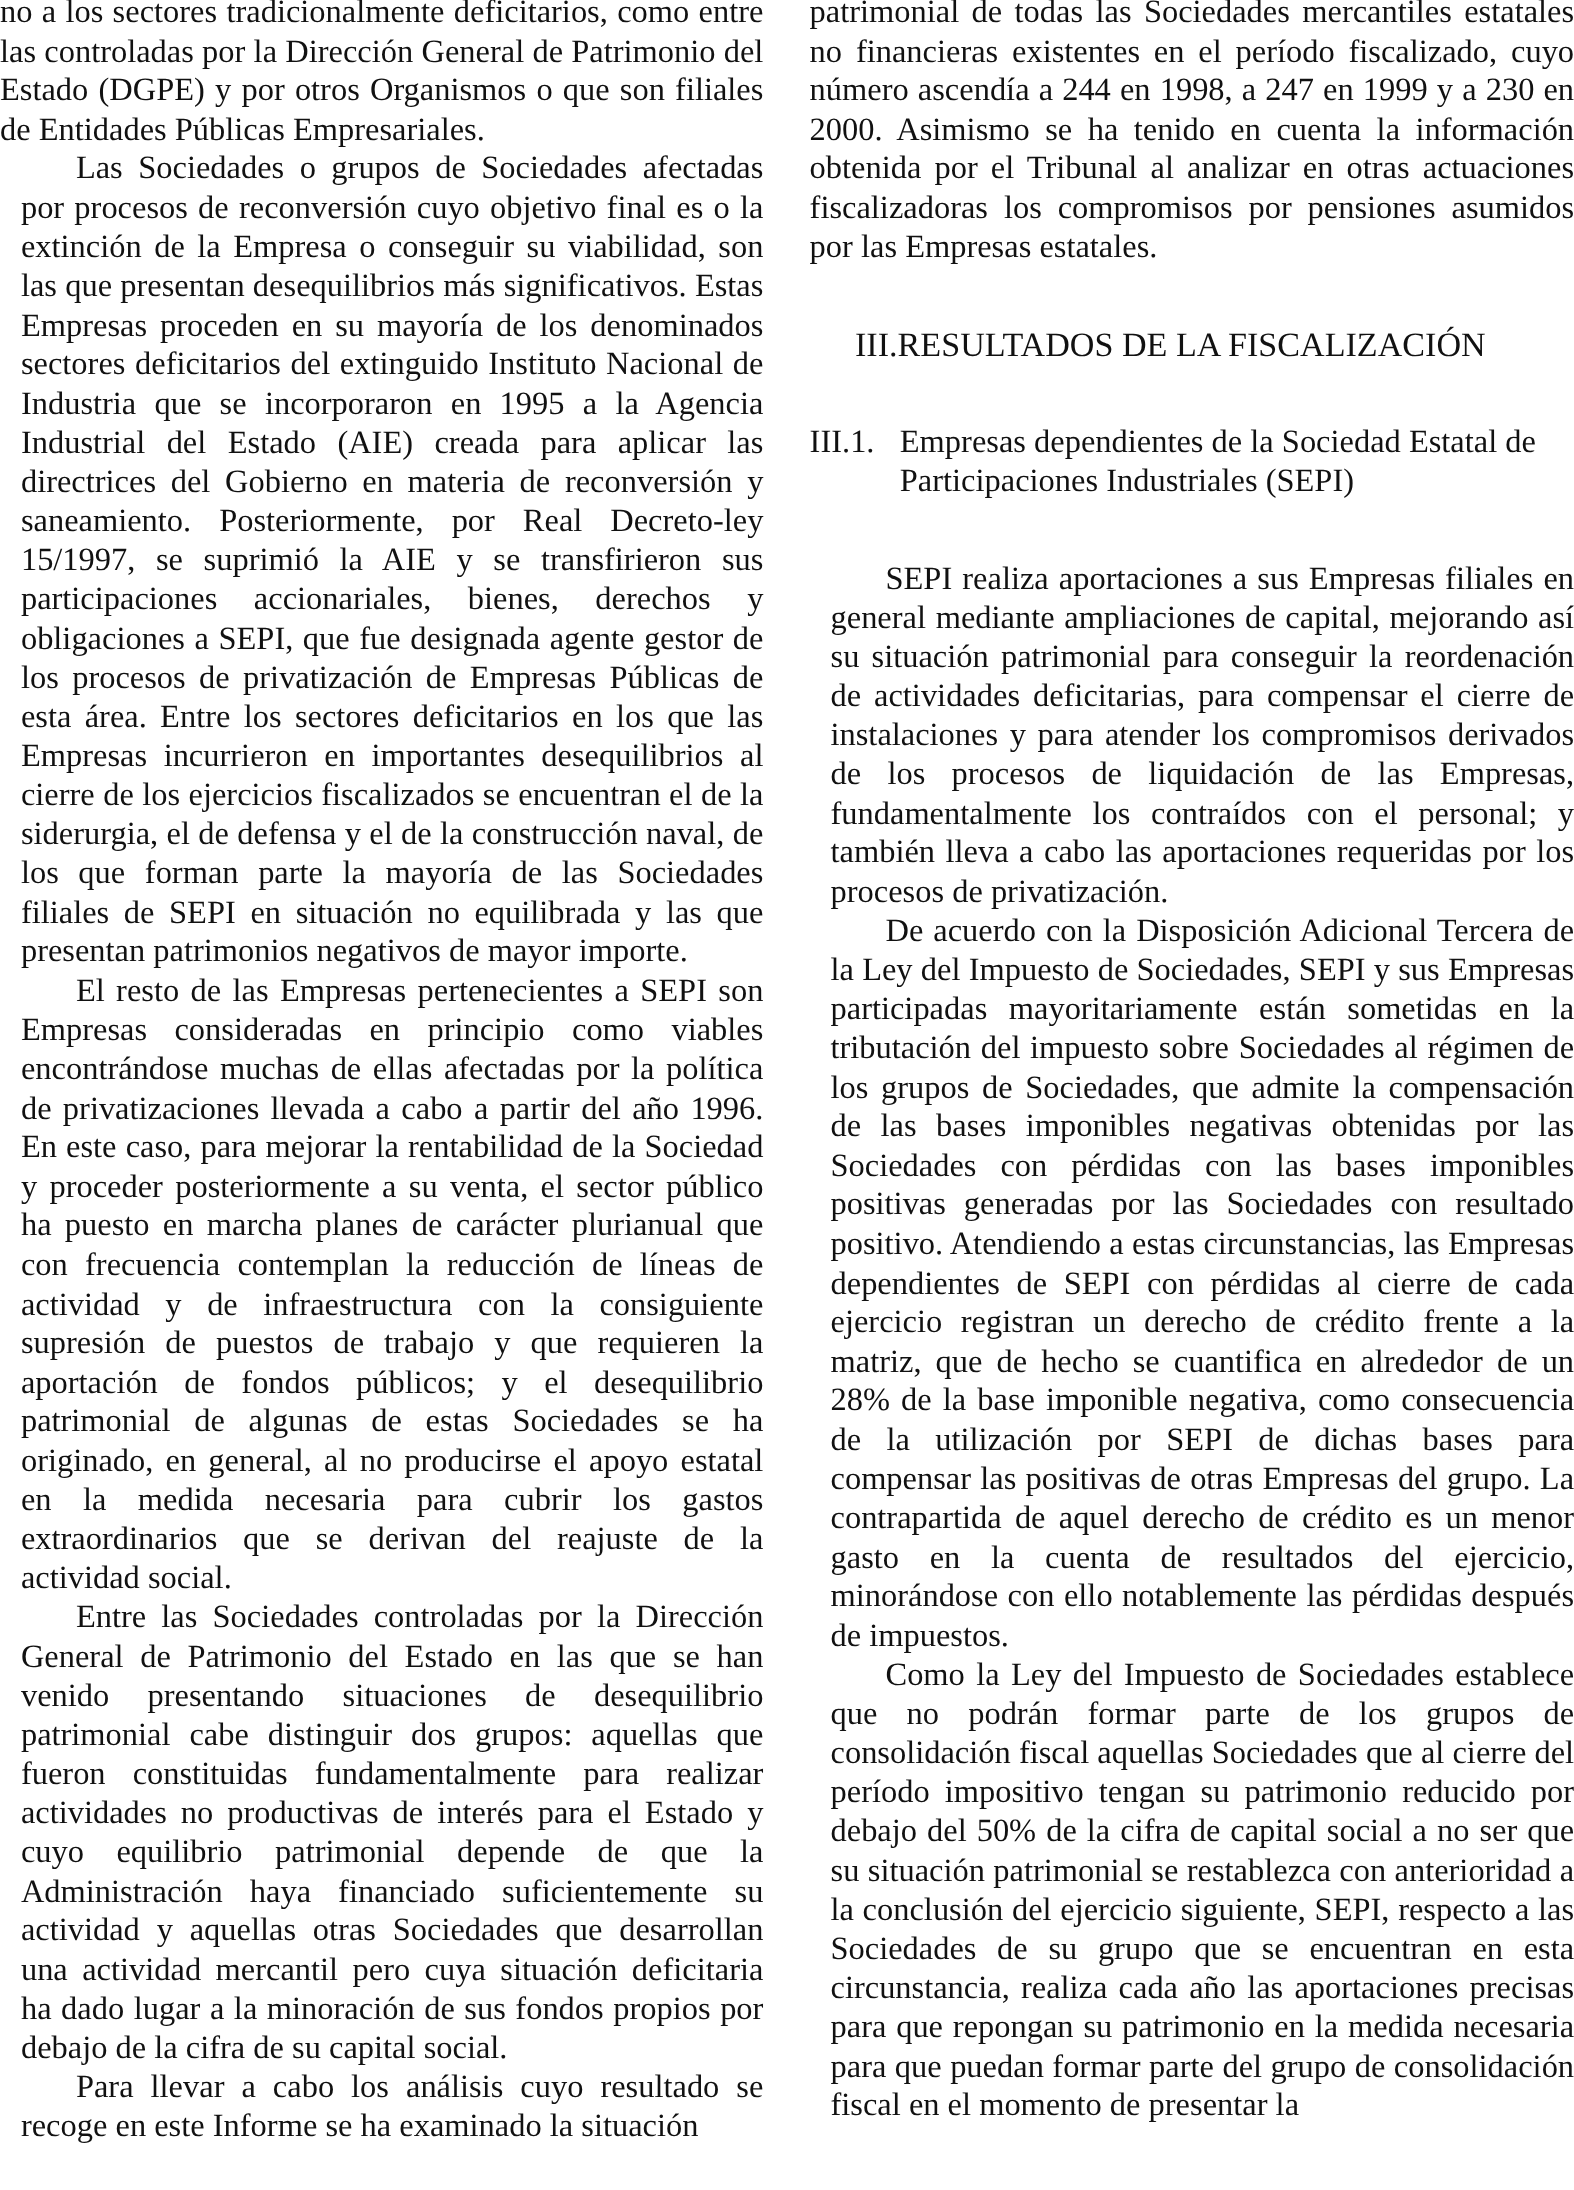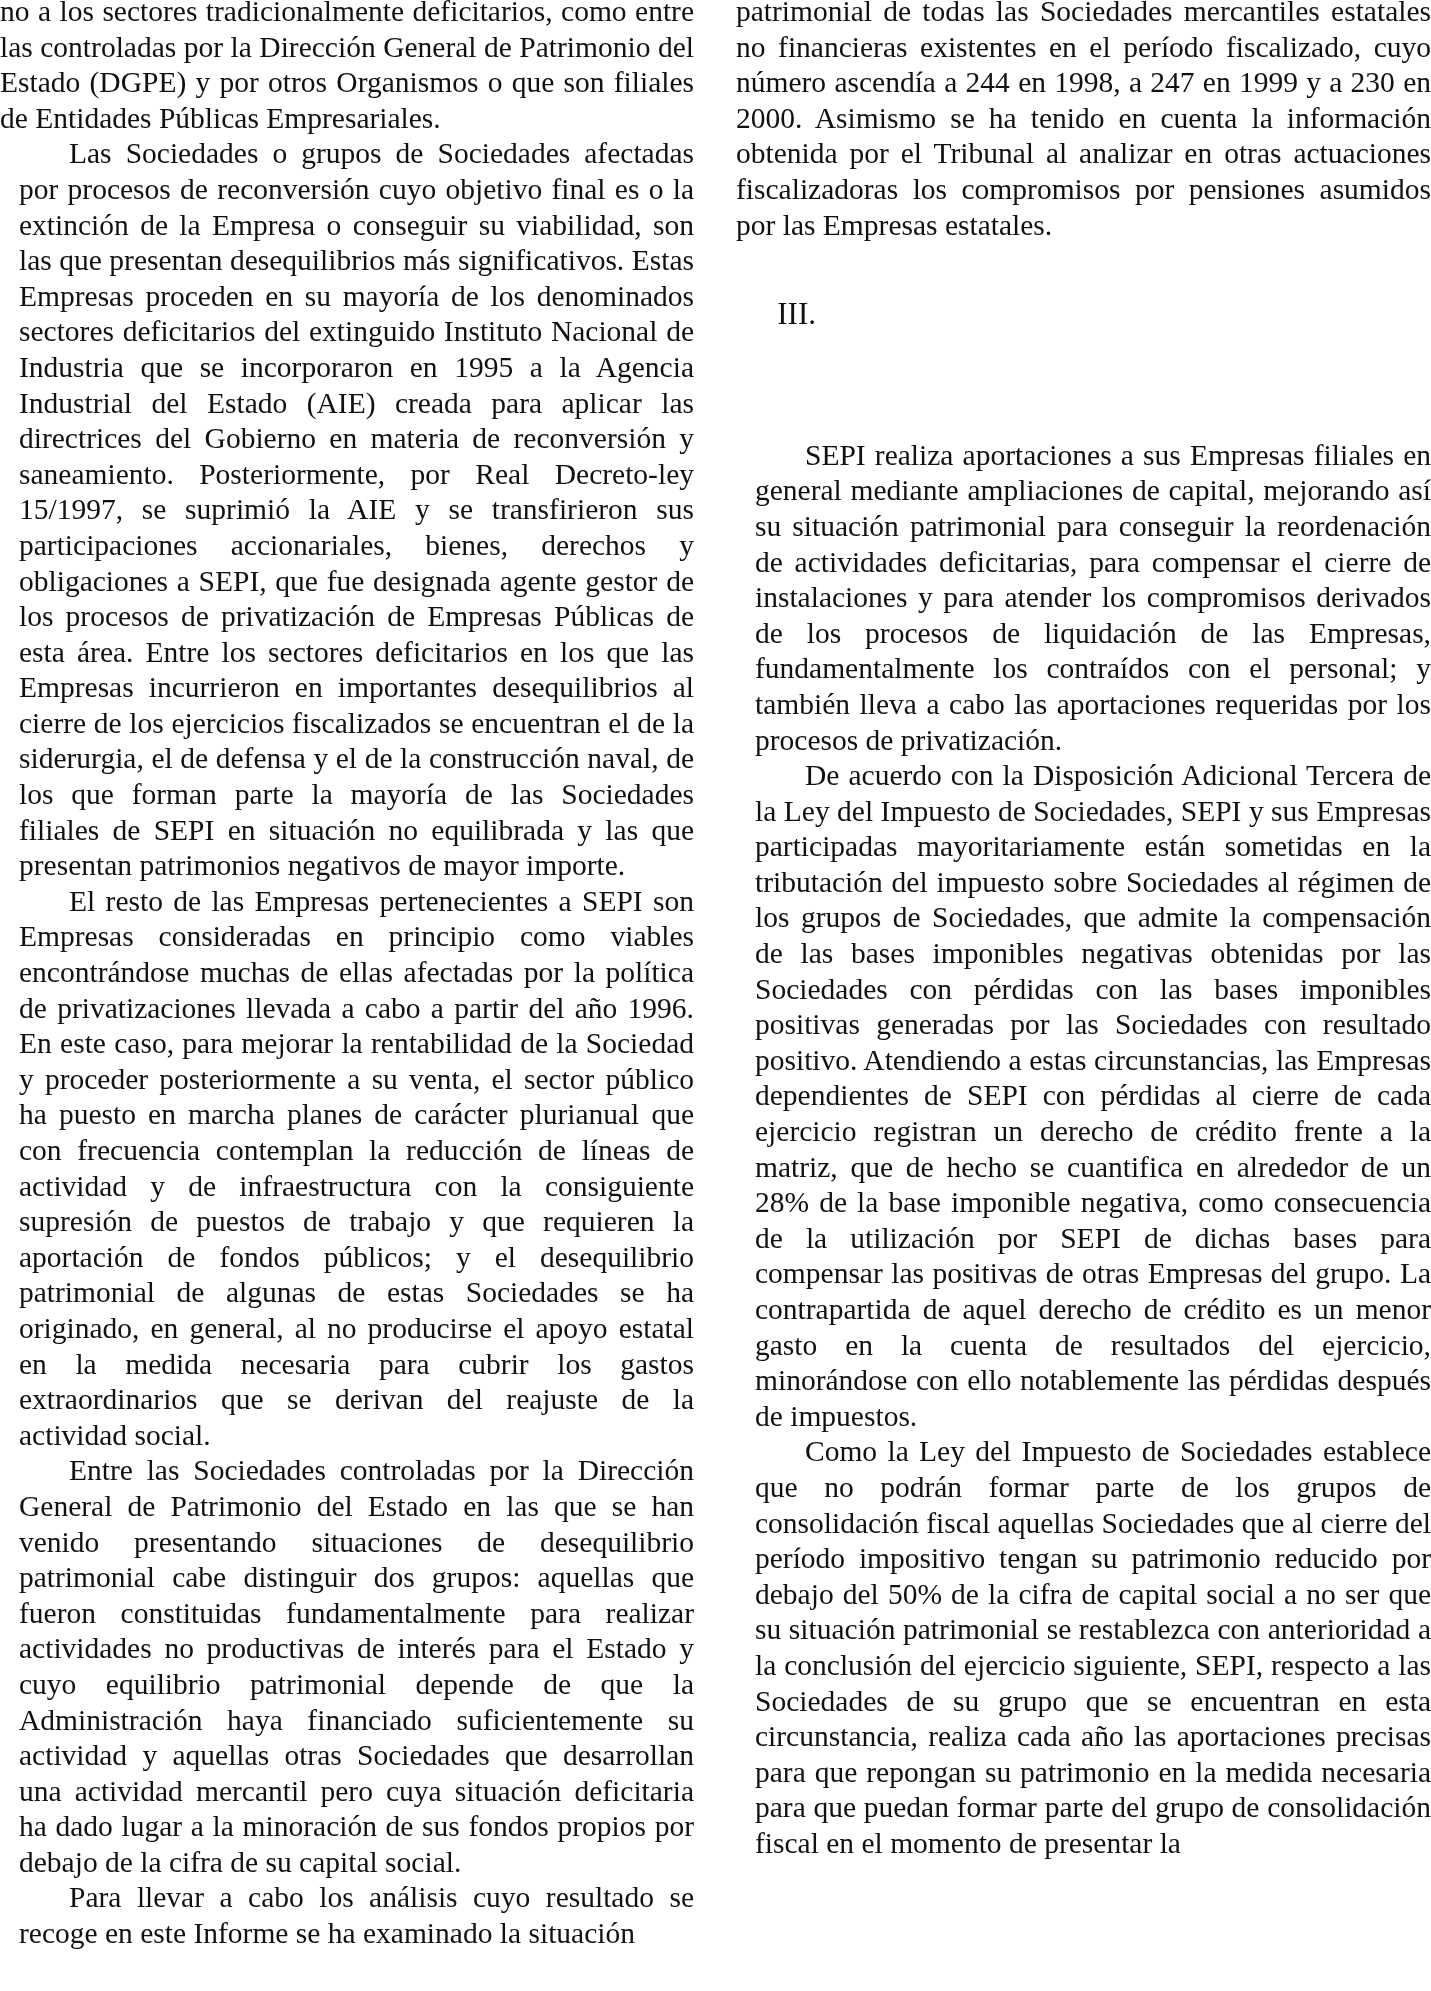--- a/index.html
+++ b/index.html
@@ -39,24 +39,29 @@
     <p class="indent">Para llevar a cabo los análisis cuyo resultado se recoge en este Informe se ha examinado la situación</p>
   </div>
 
   <div class="col col-right">
     <p>patrimonial de todas las Sociedades mercantiles estatales no financieras existentes en el período fiscalizado, cuyo número ascendía a 244 en 1998, a 247 en 1999 y a 230 en 2000. Asimismo se ha tenido en cuenta la información obtenida por el Tribunal al analizar en otras actuaciones fiscalizadoras los compromisos por pensiones asumidos por las Empresas estatales.</p>
 
     <div class="blank-half"></div>
 
     <div class="h-main">
       <span class="num">III.</span>
+      <span class="txt">RESULTADOS DE LA FISCALIZACIÓN</span>
     </div>
 
     <div class="blank-half"></div>
 
+    <div class="h-sub">
+      <span class="num">III.1.</span>
+      <span class="txt">Empresas dependientes de la Sociedad Estatal de Participaciones Industriales (SEPI)</span>
+    </div>
 
     <div class="blank-half"></div>
 
     <p class="indent">SEPI realiza aportaciones a sus Empresas filiales en general mediante ampliaciones de capital, mejorando así su situación patrimonial para conseguir la reordenación de actividades deficitarias, para compensar el cierre de instalaciones y para atender los compromisos derivados de los procesos de liquidación de las Empresas, fundamentalmente los contraídos con el personal; y también lleva a cabo las aportaciones requeridas por los procesos de privatización.</p>
     <p class="indent">De acuerdo con la Disposición Adicional Tercera de la Ley del Impuesto de Sociedades, SEPI y sus Empresas participadas mayoritariamente están sometidas en la tributación del impuesto sobre Sociedades al régimen de los grupos de Sociedades, que admite la compensación de las bases imponibles negativas obtenidas por las Sociedades con pérdidas con las bases imponibles positivas generadas por las Sociedades con resultado positivo. Atendiendo a estas circunstancias, las Empresas dependientes de SEPI con pérdidas al cierre de cada ejercicio registran un derecho de crédito frente a la matriz, que de hecho se cuantifica en alrededor de un 28% de la base imponible negativa, como consecuencia de la utilización por SEPI de dichas bases para compensar las positivas de otras Empresas del grupo. La contrapartida de aquel derecho de crédito es un menor gasto en la cuenta de resultados del ejercicio, minorándose con ello notablemente las pérdidas después de impuestos.</p>
     <p class="indent">Como la Ley del Impuesto de Sociedades establece que no podrán formar parte de los grupos de consolidación fiscal aquellas Sociedades que al cierre del período impositivo tengan su patrimonio reducido por debajo del 50% de la cifra de capital social a no ser que su situación patrimonial se restablezca con anterioridad a la conclusión del ejercicio siguiente, SEPI, respecto a las Sociedades de su grupo que se encuentran en esta circunstancia, realiza cada año las aportaciones precisas para que repongan su patrimonio en la medida necesaria para que puedan formar parte del grupo de consolidación fiscal en el momento de presentar la</p>
   </div>
 
 </div>
 

